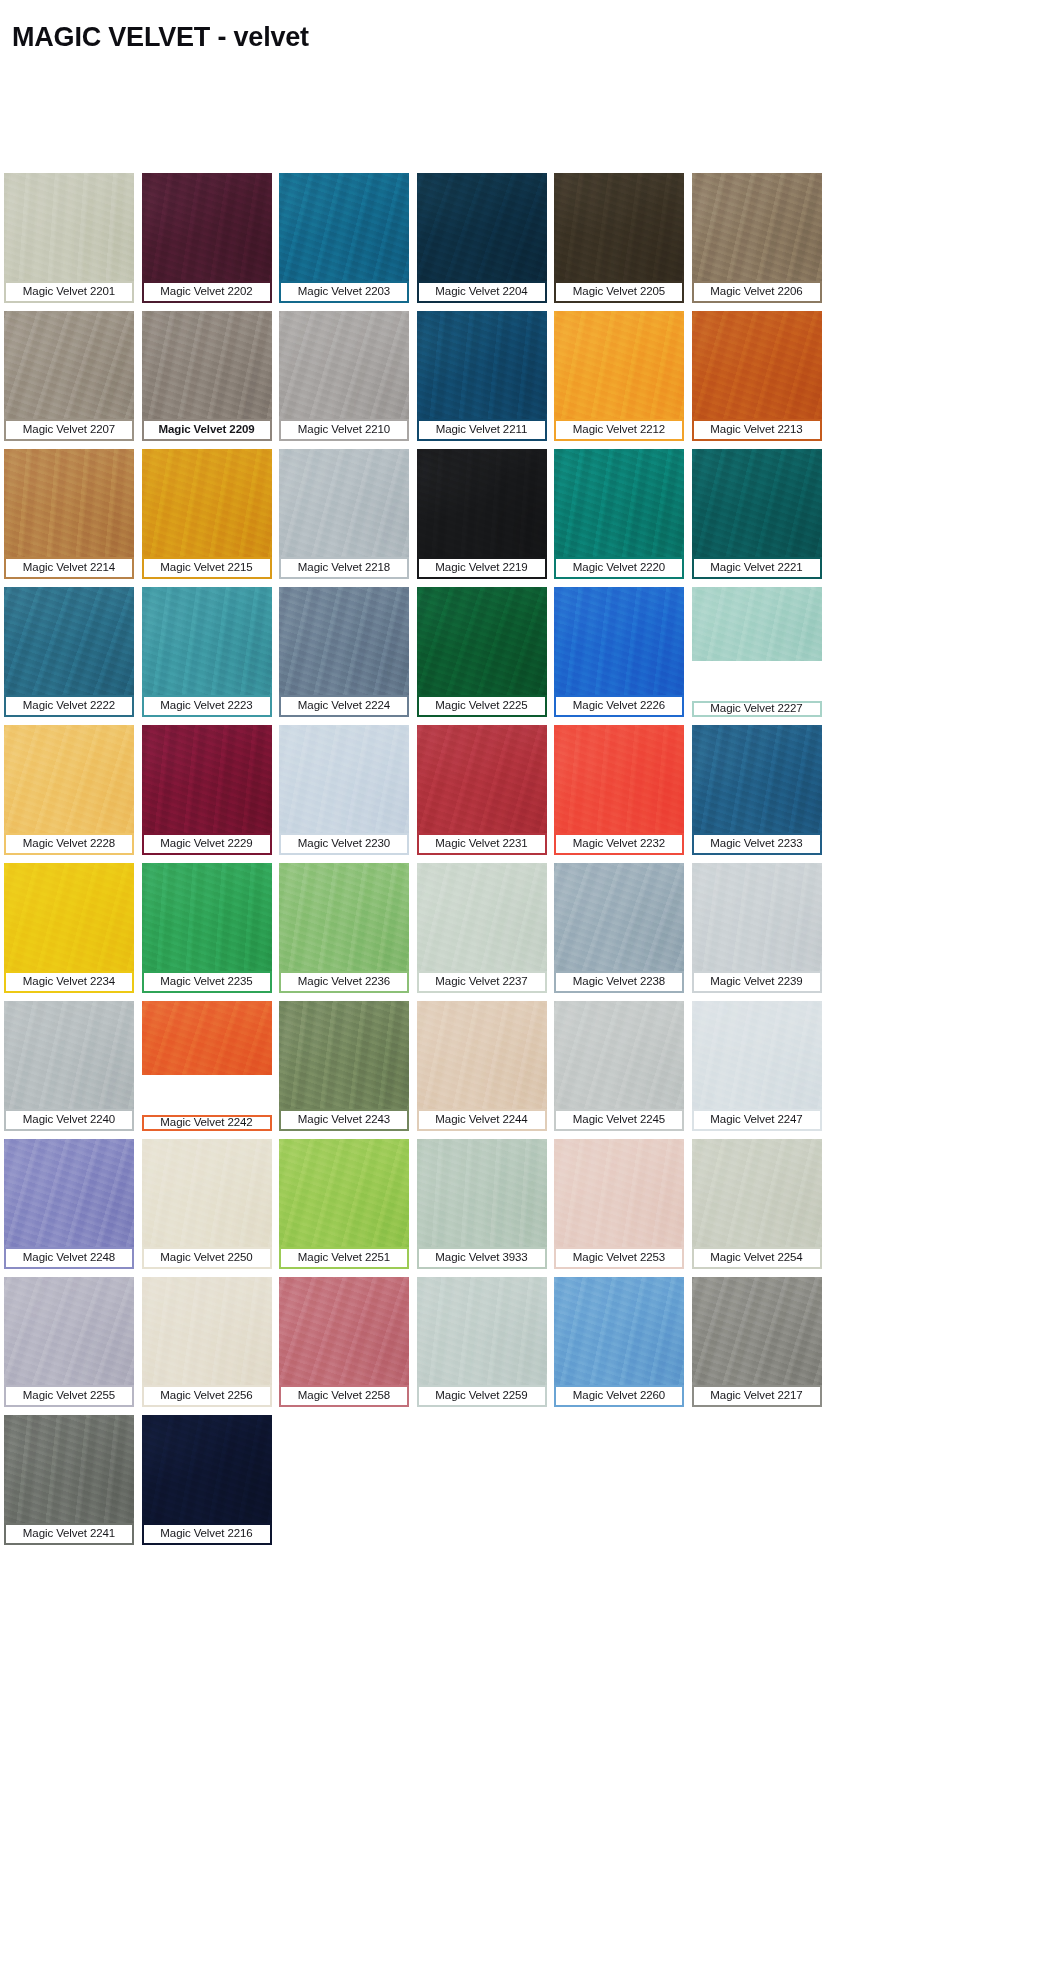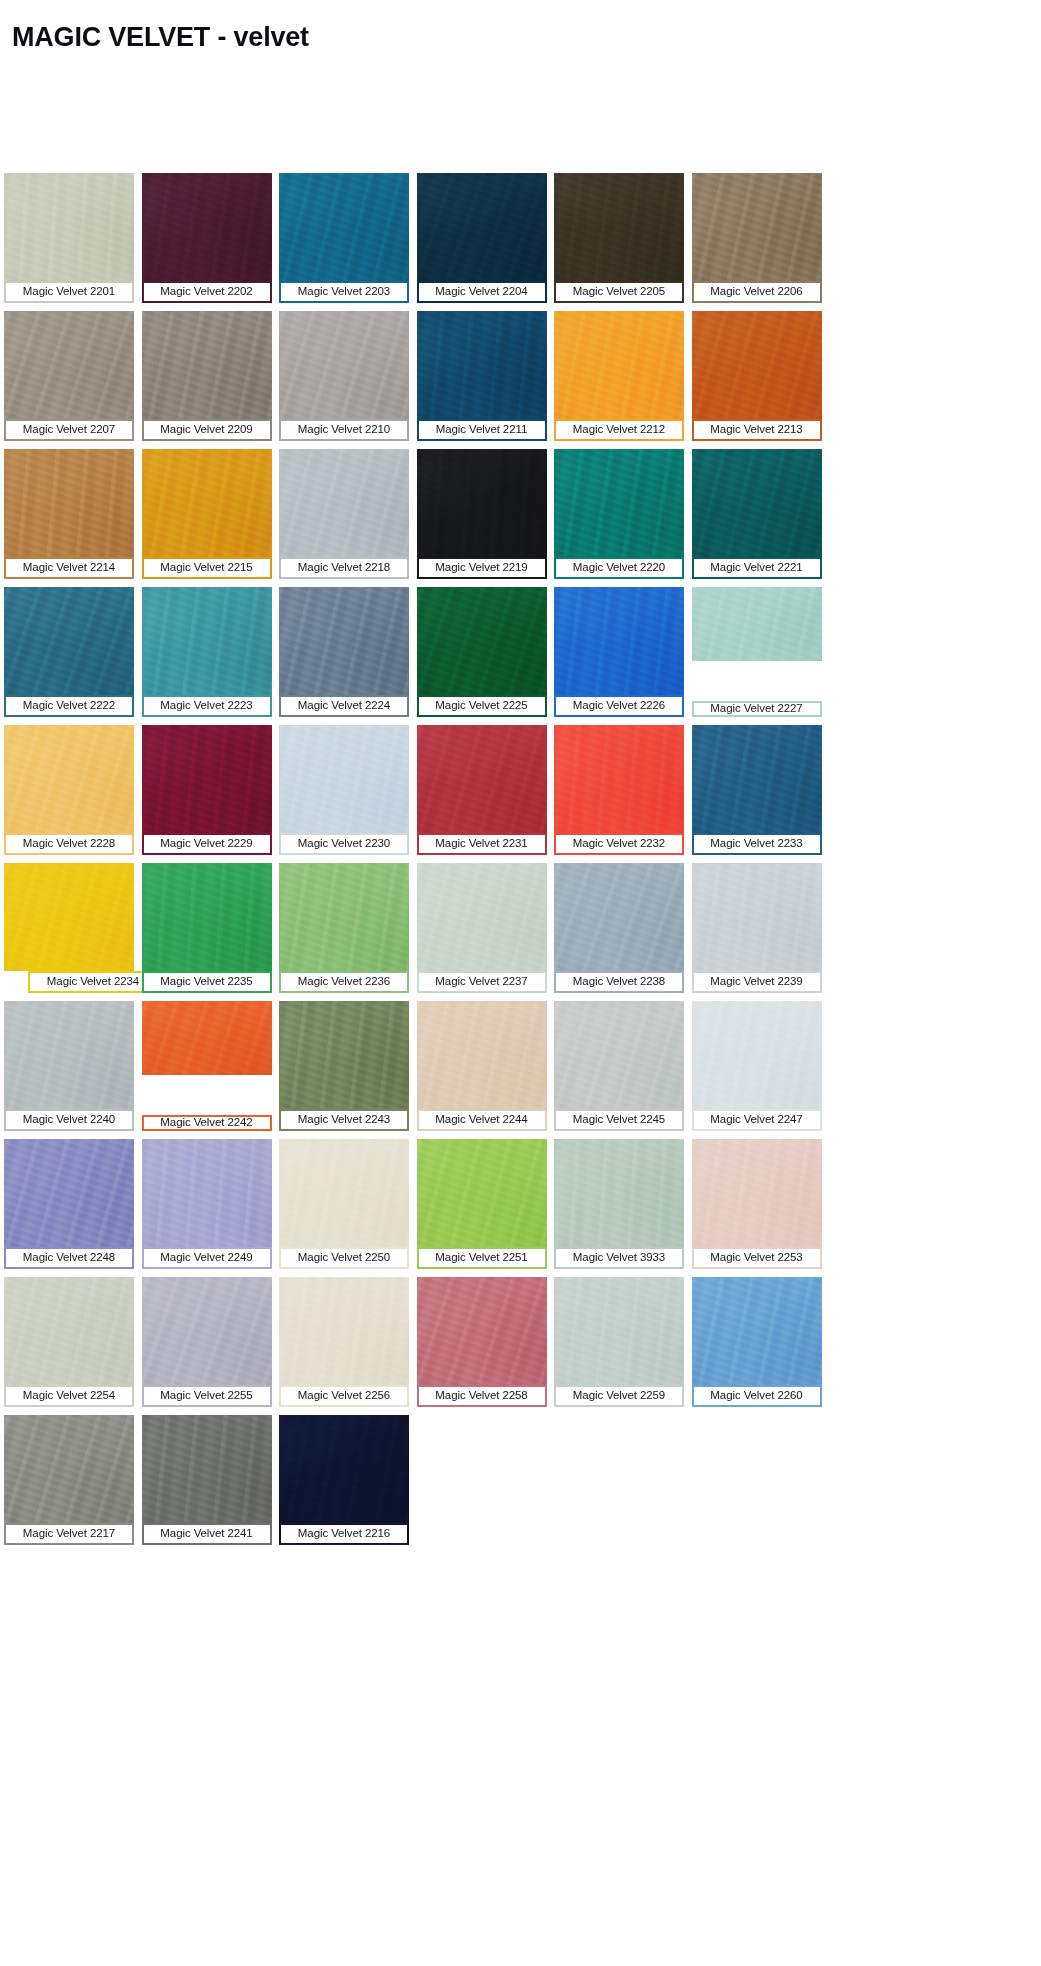--- a/index.html
+++ b/index.html
@@ -180,21 +180,21 @@
         </div>
         <div class="swatch-label" style="border-color: rgb(156, 147, 134);">Magic Velvet 2207</div>
       </div>
       <div class="swatch-card">
         <div class="swatch-chip">
           <div class="base" style="background: rgb(142, 133, 124);"></div>
           <div class="tex2" style="transform: rotate(4deg) scale(1.1);"></div>
           <div class="tex1" style="transform: rotate(0deg);"></div>
           <div class="tex3"></div>
         </div>
-        <div class="swatch-label" style="border-color: rgb(142, 133, 124);">Magic Velvet 2209</div>
+        <div class="swatch-label" style="border-color: rgb(142, 133, 124); font-weight: bold;">Magic Velvet 2209</div>
       </div>
       <div class="swatch-card">
         <div class="swatch-chip">
           <div class="base" style="background: rgb(169, 166, 164);"></div>
           <div class="tex2" style="transform: rotate(9deg) scale(1.1);"></div>
           <div class="tex1" style="transform: rotate(5deg);"></div>
           <div class="tex3"></div>
         </div>
         <div class="swatch-label" style="border-color: rgb(169, 166, 164);">Magic Velvet 2210</div>
       </div>
@@ -387,21 +387,21 @@
         </div>
         <div class="swatch-label" style="border-color: rgb(34, 95, 135);">Magic Velvet 2233</div>
       </div>
       <div class="swatch-card">
         <div class="swatch-chip">
           <div class="base" style="background: rgb(237, 201, 20);"></div>
           <div class="tex2" style="transform: rotate(-1deg) scale(1.1);"></div>
           <div class="tex1" style="transform: rotate(3deg);"></div>
           <div class="tex3"></div>
         </div>
-        <div class="swatch-label" style="border-color: rgb(237, 201, 20); margin-left: 24px;">Magic Velvet 2234</div>
+        <div class="swatch-label" style="border-color: rgb(237, 201, 20);">Magic Velvet 2234</div>
       </div>
       <div class="swatch-card">
         <div class="swatch-chip">
           <div class="base" style="background: rgb(47, 164, 87);"></div>
           <div class="tex2" style="transform: rotate(4deg) scale(1.1);"></div>
           <div class="tex1" style="transform: rotate(-8deg);"></div>
           <div class="tex3"></div>
         </div>
         <div class="swatch-label" style="border-color: rgb(47, 164, 87);">Magic Velvet 2235</div>
       </div>
@@ -496,29 +496,20 @@
         <div class="swatch-label" style="border-color: rgb(219, 226, 230);">Magic Velvet 2247</div>
       </div>
       <div class="swatch-card">
         <div class="swatch-chip">
           <div class="base" style="background: rgb(138, 140, 196);"></div>
           <div class="tex2" style="transform: rotate(-8deg) scale(1.1);"></div>
           <div class="tex1" style="transform: rotate(4deg);"></div>
           <div class="tex3"></div>
         </div>
         <div class="swatch-label" style="border-color: rgb(138, 140, 196);">Magic Velvet 2248</div>
-      </div>
-      <div class="swatch-card">
-        <div class="swatch-chip">
-          <div class="base" style="background: rgb(170, 169, 212);"></div>
-          <div class="tex2" style="transform: rotate(-3deg) scale(1.1);"></div>
-          <div class="tex1" style="transform: rotate(-7deg);"></div>
-          <div class="tex3"></div>
-        </div>
-        <div class="swatch-label" style="border-color: rgb(170, 169, 212);">Magic Velvet 2249</div>
       </div>
       <div class="swatch-card">
         <div class="swatch-chip">
           <div class="base" style="background: rgb(231, 226, 210);"></div>
           <div class="tex2" style="transform: rotate(2deg) scale(1.1);"></div>
           <div class="tex1" style="transform: rotate(-2deg);"></div>
           <div class="tex3"></div>
         </div>
         <div class="swatch-label" style="border-color: rgb(231, 226, 210);">Magic Velvet 2250</div>
       </div>

